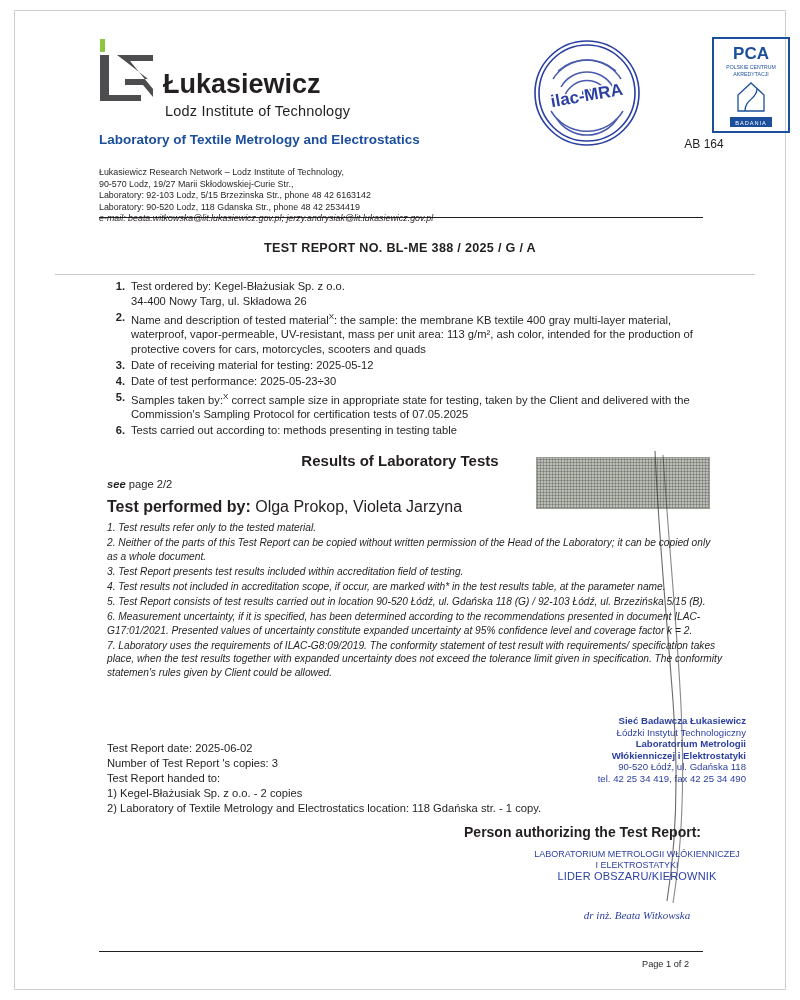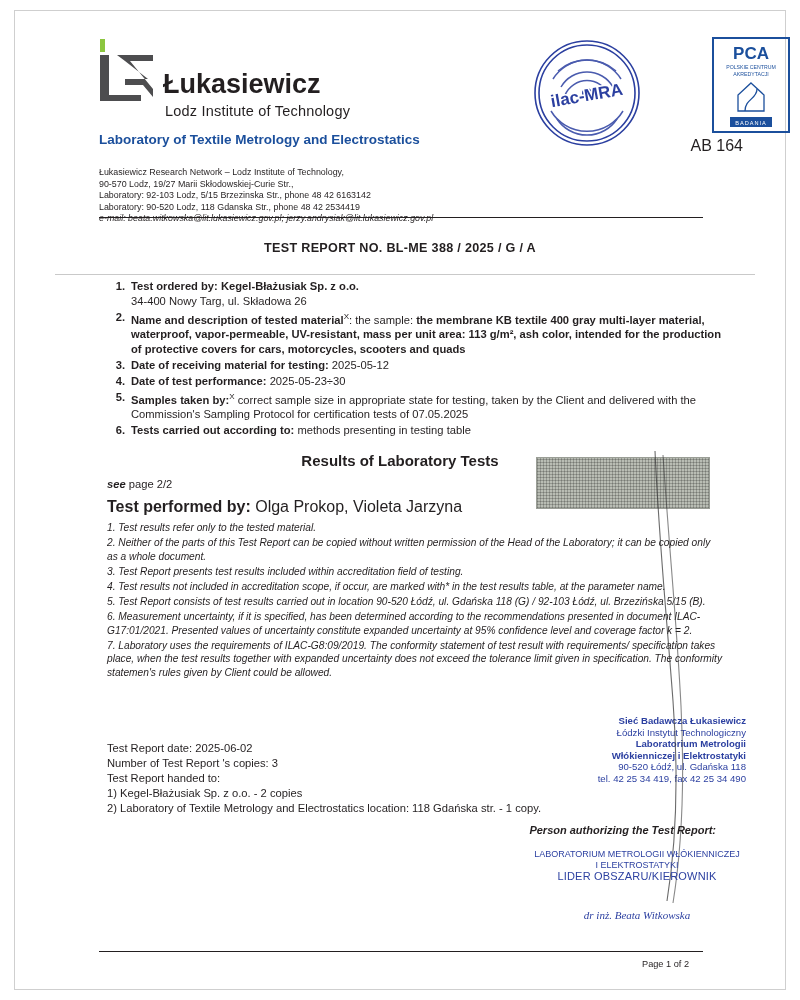--- a/index.html
+++ b/index.html
@@ -105,22 +105,22 @@
     left: 0; top: 0;
     width: 78px; height: 96px;
     border: 2px solid #1b4f9c;
     box-sizing: border-box;
   }
   .pca-text {
     position: absolute;
     left: 650px;
     top: 126px;
     width: 78px;
-    text-align: right;
-    font-size: 16px;
+    text-align: center;
+    font-size: 12px;
     color: #231f20;
   }
   
   .report-title {
     position: absolute;
     left: 0; right: 0;
     top: 230px;
     text-align: center;
     font-size: 12.6px;
     font-weight: bold;
@@ -150,21 +150,21 @@
   }
   .item .num {
     width: 18px;
     flex: 0 0 18px;
     text-align: right;
     font-weight: bold;
     padding-right: 6px;
     box-sizing: content-box;
   }
   .item .body { flex: 1; }
-  b { font-weight: bold; }
+  b { font-weight: normal; }
   .sup { font-size: 8px; vertical-align: super; }
   
   .results-head {
     position: absolute;
     left: 0; right: 0;
     top: 441px;
     text-align: center;
     font-weight: bold;
     font-size: 15px;
     color: #231f20;
@@ -219,26 +219,25 @@
     left: 92px;
     top: 730px;
     width: 560px;
     font-size: 11.2px;
     line-height: 15px;
     color: #231f20;
   }
   .foot-block .bld { font-weight: normal; }
   .person-auth {
     position: absolute;
-    right: 69px;
+    right: 84px;
     top: 813px;
-    font-size: 11px;
-    font-weight: bold;
-    color: #231f20;
-    font-style: italic;
+    font-size: 14px;
+    font-weight: bold;
+    color: #231f20;
   }
   
   .stamp-round {
     position: absolute;
     left: 525px;
     top: 704px;
     width: 206px;
     height: 72px;
     color: #2b3fa0;
     font-size: 9.6px;

